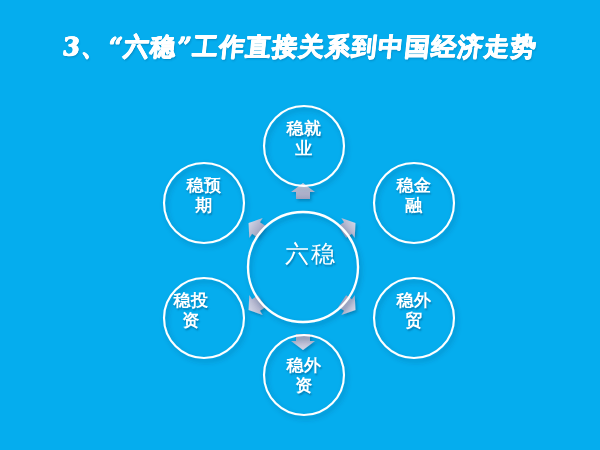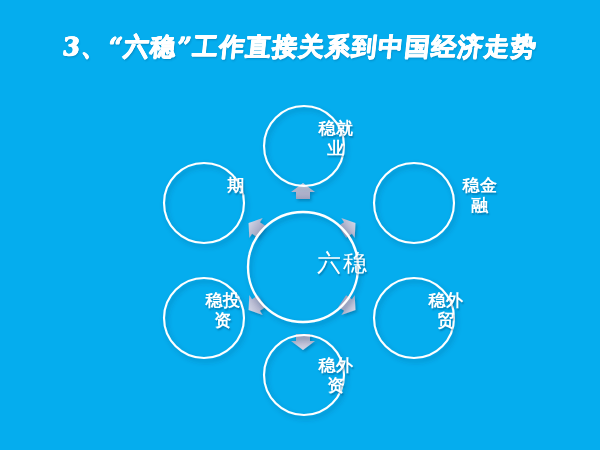--- a/index.html
+++ b/index.html
@@ -62,40 +62,39 @@
 
   
   .node-label {
     position: absolute;
     color: #FFFFFF;
     text-align: center;
     font-family: "DejaVu Sans", sans-serif;
     font-weight: 600;
     pointer-events: none;
     text-shadow: 1px 1.5px 1.5px rgba(0,55,95,0.35);
-    margin-left: 32px;
   }
   .outer-label {
     width: 74px;
     font-size: 17px;
     line-height: 20px;
     letter-spacing: 0.5px;
   }
   .center-label {
     width: 108px;
     font-size: 24px;
     line-height: 31px;
     letter-spacing: 2px;
     font-weight: 400;
   }
 
   
-  #label-center { left: 249px; top: 248px; padding-left: 8px; }
+  #label-center { left: 249px; top: 239px; padding-left: 8px; }
   #label-n0     { left: 267px; top: 118px; }  
-  #label-n1     { left: 367px; top: 175px; padding-left: 44px; }  
+  #label-n1     { left: 377px; top: 175px; }  
   #label-n2     { left: 377px; top: 290px; }  
   #label-n3     { left: 267px; top: 355px; }  
   #label-n4     { left: 154px; top: 290px; }  
   #label-n5     { left: 167px; top: 175px; }  
 </style>
 </head>
 <body>
 
 <div id="slide" style="background: rgb(5, 173, 238);">
 
@@ -179,17 +178,18 @@
       <div>稳外</div>
       <div>资</div>
     </div>
 
     <div class="node-label outer-label" id="label-n4">
       <div>稳投</div>
       <div>资</div>
     </div>
 
     <div class="node-label outer-label" id="label-n5">
+      <div>稳预</div>
       <div>期</div>
     </div>
 
   </div>
 </div>
 
 </body></html>

